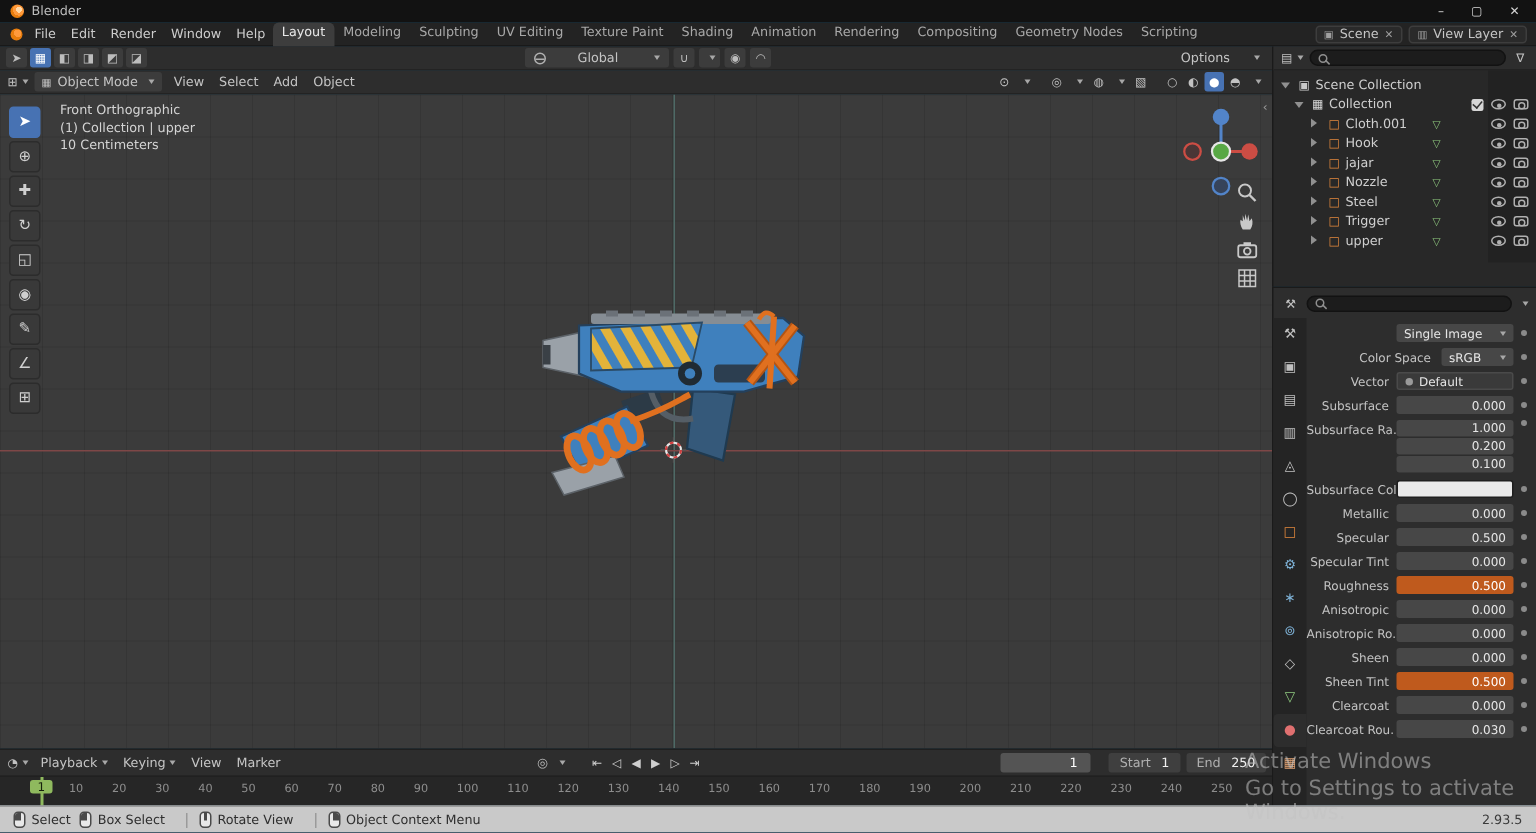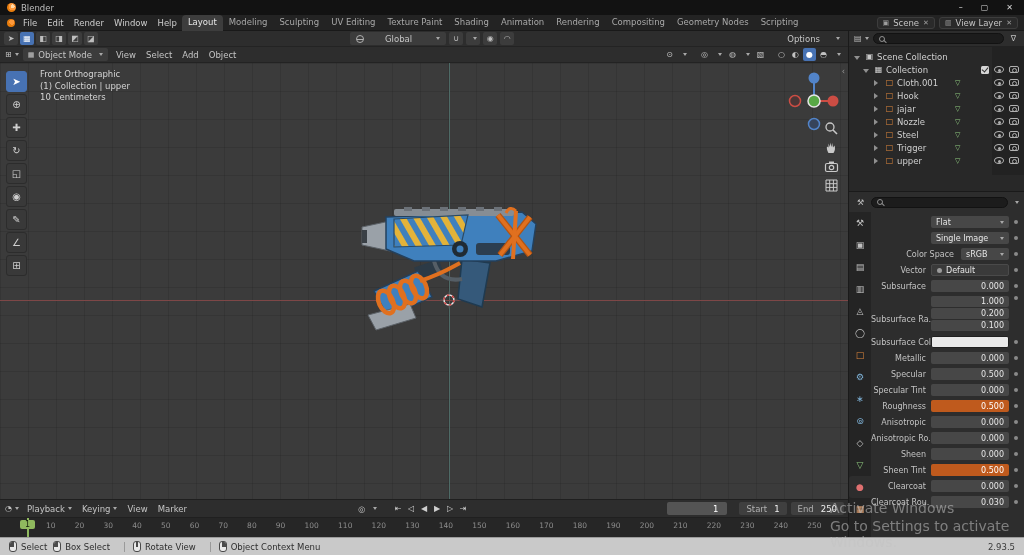--- a/index.html
+++ b/index.html
@@ -85,21 +85,21 @@
   .prow{display:flex;align-items:center;height:16px;padding-right:2px}
   .prow .plabel{width:60px;flex:none;text-align:right;font-size:8px;color:#c3c3c3;padding-right:5px;white-space:nowrap;overflow:hidden}
   .prow .pctl{flex:1;display:flex;min-width:0}
   .pslider,.pdrop,.pbtn,.pnum{background:#474747;border-radius:2px;height:12px;font-size:8px;color:#e6e6e6;display:flex;align-items:center}
   .pslider{flex:1;justify-content:flex-end;padding:0 5px}
   .pslider.animated{background:#bf5a1d;color:#fff}
   .pdrop{flex:1;justify-content:space-between;padding:0 5px}
   .pbtn{flex:1;gap:4px;padding:0 5px;background:#3a3a3a;border:1px solid #4a4a4a}
   .pdot-ico{width:5px;height:5px;border-radius:50%;background:#9a9a9a}
   .prow.triple{height:40px;align-items:flex-start;padding-top:2px}
-  .prow.triple .plabel{margin-top:19px}
+  .prow.triple .plabel{margin-top:2px}
   .ptriple{display:flex;flex-direction:column;gap:1px;flex:1}
   .pnum{justify-content:flex-end;padding:0 5px;height:11px}
   .pswatch{flex:1;height:12px;border-radius:2px;border:1px solid #1f1f1f}
   .pdot{width:13px;flex:none;display:flex;align-items:center;justify-content:center}
   .pdot::before{content:"";width:4px;height:4px;border-radius:50%;background:#8a8a8a}
   .prow.dropdown-narrow .plabel{width:88px}
   .prow.dropdown-narrow .pdrop{flex:none;width:48px;margin-left:auto}
 
   
   .timeline{position:absolute;left:0;top:499px;width:848px;height:38px;background:#2b2b2b;border-top:1px solid #1f1f1f}
@@ -509,30 +509,20 @@
         <div class="prop-tab" style="color: rgb(192, 192, 192);">◇</div>
         <div class="prop-tab" style="color: rgb(143, 201, 127);">▽</div>
         <div class="prop-tab active" style="color: rgb(224, 112, 112);">●</div>
         <div class="prop-tab" style="color: rgb(224, 160, 112);">▦</div>
       </div>
     <div class="prop-content">
         <div class="prow dropdown">
           <span class="plabel"></span>
           <div class="pctl">
             <div class="pdrop">
-              <span>Flat</span>
-              <span class="chev"></span>
-            </div>
-          </div>
-          <span class="pdot"></span>
-        </div>
-        <div class="prow dropdown">
-          <span class="plabel"></span>
-          <div class="pctl">
-            <div class="pdrop">
               <span>Single Image</span>
               <span class="chev"></span>
             </div>
           </div>
           <span class="pdot"></span>
         </div>
         <div class="prow dropdown-narrow">
           <span class="plabel">Color Space</span>
           <div class="pctl">
             <div class="pdrop">

